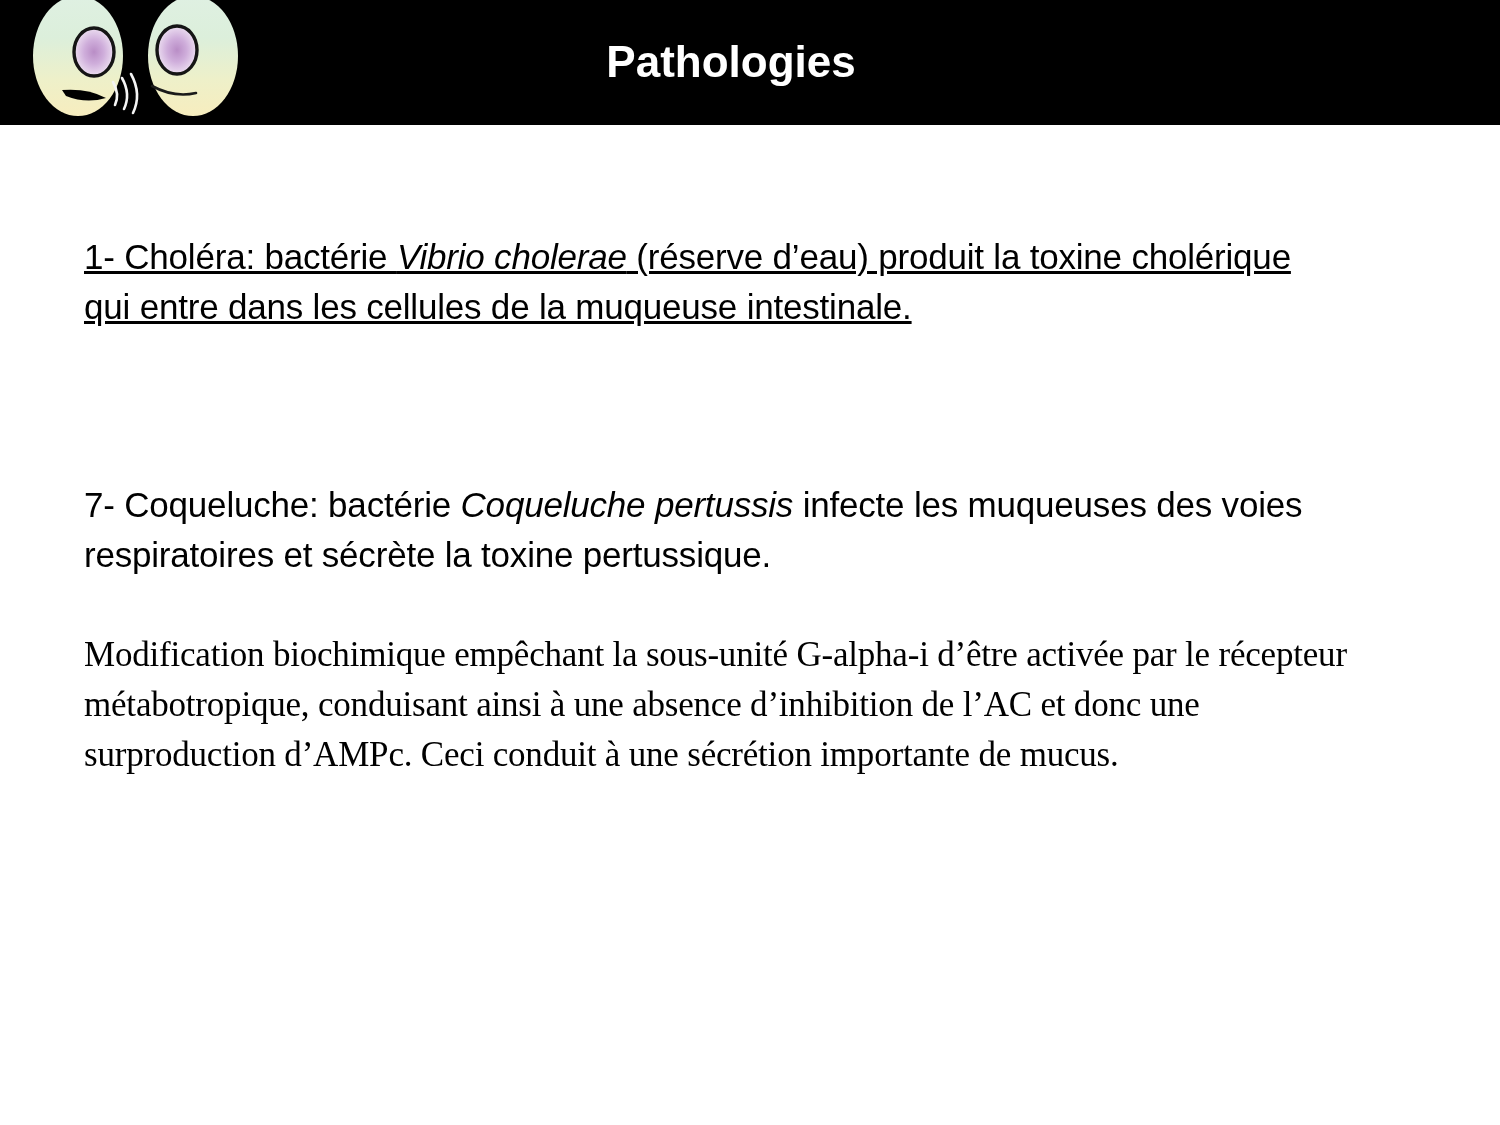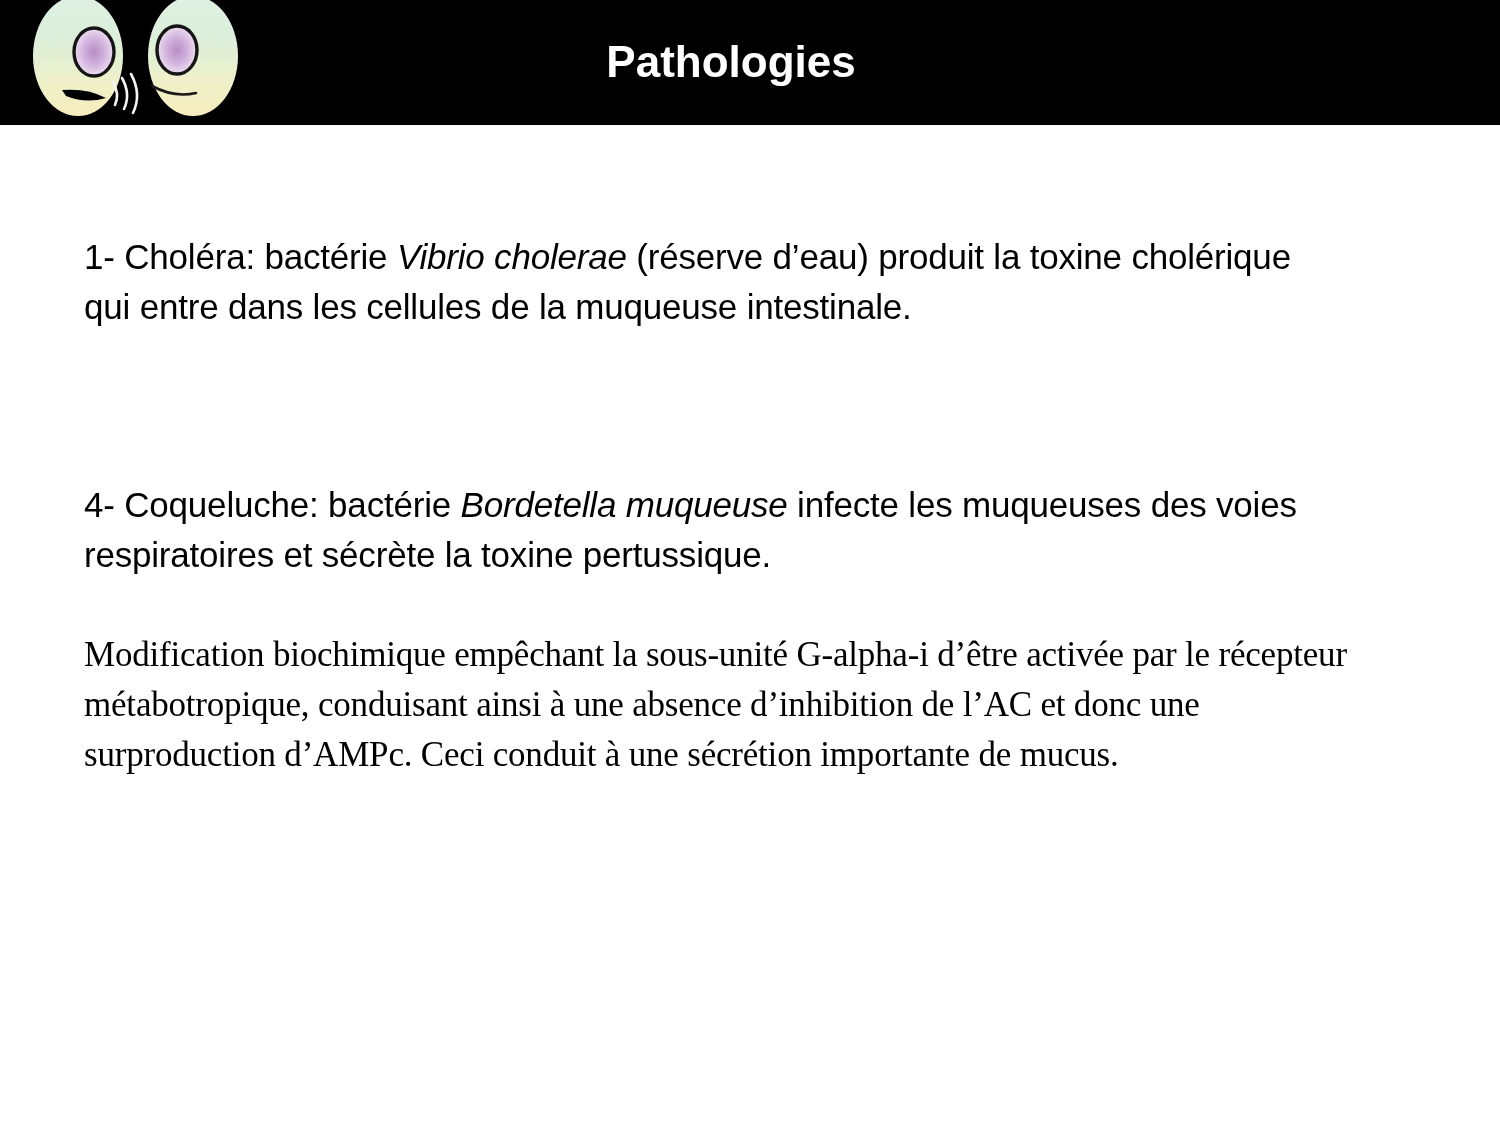--- a/index.html
+++ b/index.html
@@ -77,21 +77,21 @@
     letter-spacing: -0.2px;
     font-stretch: condensed;
     transform-origin: left top;
   }
 
   .spacer-lg { height: 50px; }
   .spacer-md { height: 48px; }
 
   .para i { font-style: italic; }
 
-  .p-chol     { width: 1210px; }
+  .p-chol     { width: 1210px; text-decoration: underline; }
   .p-chol-mod { width: 1260px; }
   .p-coq      { width: 1245px; }
   .p-coq-mod  { width: 1310px; font-family: Liberation Serif, serif; }
 </style>
 </head>
 <body>
 
 <div class="slide">
 
   <div class="header-band">
@@ -151,21 +151,21 @@
       <span>1- Choléra: bactérie </span><i>Vibrio cholerae</i><span> (réserve d’eau) produit la toxine cholérique qui entre dans les cellules de la muqueuse intestinale.</span>
     </p>
 
     <div class="spacer-lg"></div>
 
 
     <div class="spacer-lg"></div>
     <div class="spacer-md"></div>
 
     <p class="para p-coq">
-      <span>4- Coqueluche: bactérie </span><i>Bordetella muqueuse</i><span> infecte les muqueuses des voies respiratoires et sécrète la toxine pertussique.</span>
+      <span>7- Coqueluche: bactérie </span><i>Coqueluche pertussis</i><span> infecte les muqueuses des voies respiratoires et sécrète la toxine pertussique.</span>
     </p>
 
     <div class="spacer-lg"></div>
 
     <p class="para p-coq-mod">
       <span>Modification biochimique empêchant la sous-unité G-alpha-i d’être activée par le récepteur métabotropique, conduisant ainsi à une absence d’inhibition de l’AC et donc une surproduction d’AMPc. Ceci conduit à une sécrétion importante de mucus.</span>
     </p>
 
   </div>
 

